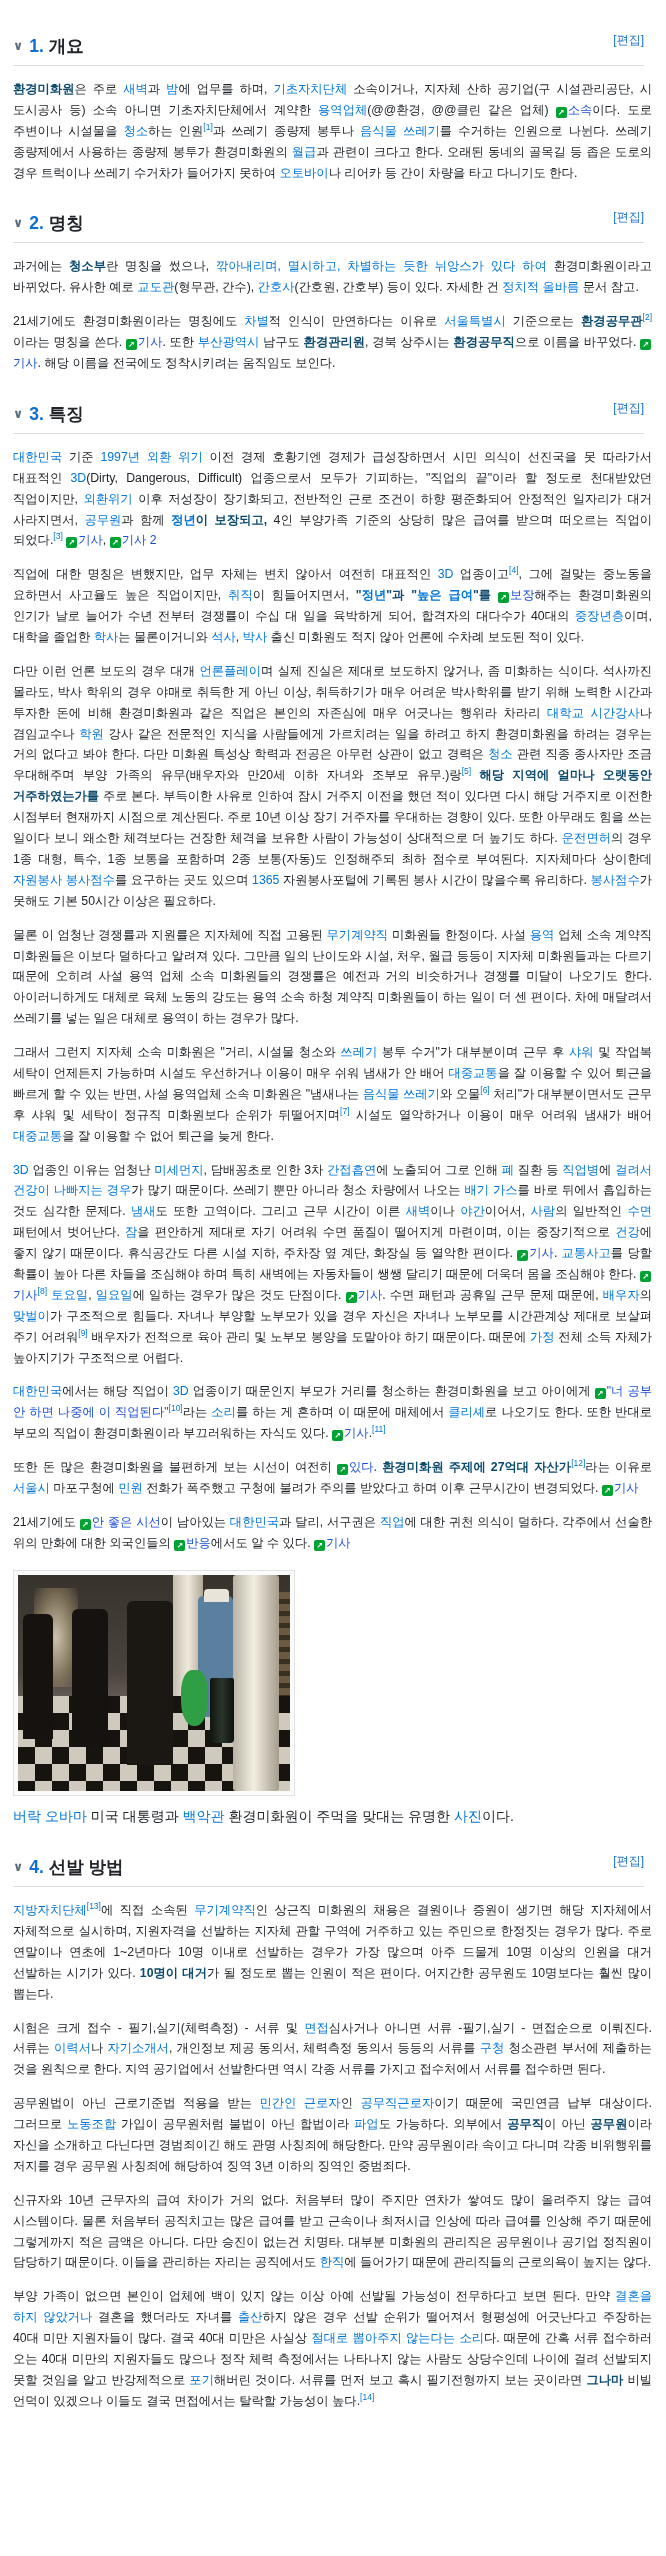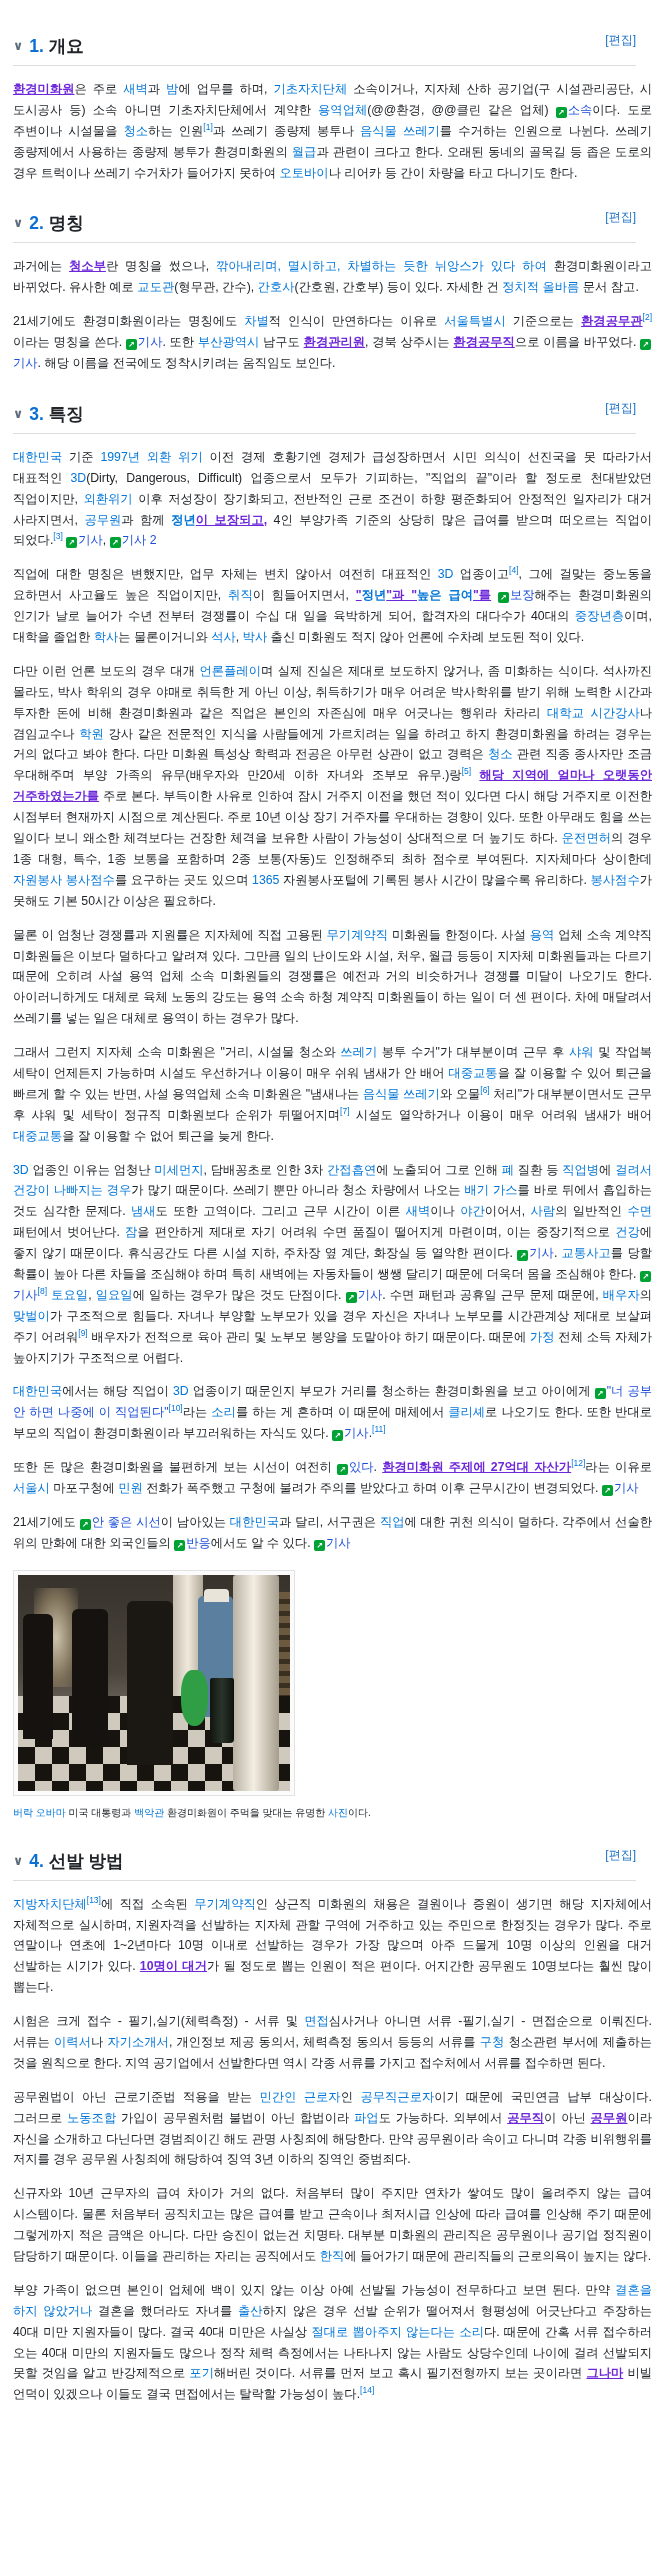--- a/index.html
+++ b/index.html
@@ -1,25 +1,25 @@
 <!DOCTYPE html>
 <html><head>
 <meta charset="utf-8">
 <style>
   html,body{margin:0;padding:0;background:#ffffff;}
   body{width:666px;font-family:"Liberation Sans","DejaVu Sans",sans-serif;color:#212529;}
   #article{padding:6px 14px 30px 13px;}
   p.para{font-size:12.3px;line-height:1.70;margin:13px 0;word-break:keep-all;text-align:justify;}
-  h2.sec-h,h3.sec-h{position:relative;border-bottom:1px solid #dddddd;margin:26px 16px 10px 0;padding:2px 0 7px 0;font-weight:bold;color:#212529;}
+  h2.sec-h,h3.sec-h{position:relative;border-bottom:1px solid #dddddd;margin:26px 8px 10px 0;padding:2px 0 7px 0;font-weight:bold;color:#212529;}
   h2.sec-h{font-size:17.5px;}
   .collapse-arrow{color:#5b6b7a;font-size:0.72em;font-weight:bold;margin-right:6px;vertical-align:2px;cursor:pointer;}
   .sec-num{color:#0c6fd6;}
   .edit-link{position:absolute;right:0;top:0;font-size:12px;font-weight:normal;color:#1a70c7;text-decoration:none;cursor:pointer;}
   .seg-t{color:#212529;}
-  .seg-b{font-weight:bold;color:#6d28d9;text-decoration:underline;}
+  .seg-b{font-weight:bold;color:#0c4a6e;}
   .seg-l{color:#0275d8;cursor:pointer;}
   .seg-bl{color:#0275d8;font-weight:bold;cursor:pointer;margin-top:28px;}
   .seg-g{color:#1d4ed8;cursor:pointer;}
   sup.fn{color:#0275d8;font-size:8.5px;line-height:0;cursor:pointer;}
   .ext-icon{display:inline-block;width:11px;height:11px;background:#00a234;color:#ffffff;border-radius:2px;font-size:8px;line-height:11px;text-align:center;vertical-align:-1px;margin-right:1px;cursor:pointer;font-weight:bold;}
   
   figure.wiki-figure{margin:16px 0 6px 0;}
   .photo-frame{width:282px;border:1px solid #e2e2e2;background:#fbfbfb;padding:4px;box-sizing:border-box;}
   .photo{position:relative;width:272px;height:216px;overflow:hidden;background:linear-gradient(180deg,#37322c 0%,#4a443c 45%,#6a625a 60%);}
   .photo .floor{position:absolute;left:0;right:0;bottom:0;height:44%;background-color:#cfc9be;background-image:linear-gradient(45deg,#17130f 25%,transparent 25%,transparent 75%,#17130f 75%),linear-gradient(45deg,#17130f 25%,transparent 25%,transparent 75%,#17130f 75%);background-size:34px 34px;background-position:0 0,17px 17px;}
@@ -28,21 +28,21 @@
   .photo .pillar-mid{position:absolute;right:32%;top:0;width:11%;height:58%;background:linear-gradient(90deg,#c4bdae,#efe9dc 50%,#b0a897);}
   .photo .stairs{position:absolute;right:0;top:8%;width:5%;height:52%;background:repeating-linear-gradient(180deg,#6b5a3f 0 7px,#3a3021 7px 12px);}
   .photo .fig{position:absolute;background:#15120f;border-radius:6px 6px 0 0;}
   .photo .fig.obama{left:40%;top:12%;width:17%;height:76%;background:#1b1713;}
   .photo .fig.agent1{left:2%;top:18%;width:11%;height:58%;}
   .photo .fig.agent2{left:20%;top:16%;width:13%;height:64%;}
   .photo .janitor{position:absolute;right:21%;top:10%;width:13%;height:56%;background:#5b7f9e;border-radius:5px 5px 0 0;}
   .photo .cap{position:absolute;right:22.5%;top:6.5%;width:9%;height:6%;background:#e8e4da;border-radius:4px 4px 0 0;}
   .photo .bag{position:absolute;left:60%;top:44%;width:10%;height:26%;background:#2f9e44;border-radius:40% 40% 45% 45%;}
   .photo .bin{position:absolute;left:70.5%;top:48%;width:9%;height:30%;background:linear-gradient(90deg,#10150f,#2a342a 50%,#0d110d);border-radius:2px 2px 4px 4px;}
-  figcaption.caption,p.caption{font-size:10px;line-height:1.6;margin:9px 0 0 0;}
+  figcaption.caption,p.caption{font-size:14px;line-height:1.6;margin:9px 0 0 0;}
 </style>
 </head>
 <body>
 
 <div id="article">
     <h2 class="sec-h lv1"><span class="collapse-arrow">∨</span><span class="sec-num">1. </span><span class="sec-title"><span class="seg-t">개요</span></span><a class="edit-link">[편집]</a></h2>
     <p class="para"><span class="seg-b">환경미화원</span><span class="seg-t">은 주로 </span><span class="seg-l">새벽</span><span class="seg-t">과 </span><span class="seg-l">밤</span><span class="seg-t">에 업무를 하며, </span><span class="seg-l">기초자치단체</span><span class="seg-t"> 소속이거나, 지자체 산하 공기업(구 시설관리공단, 시 도시공사 등) 소속 아니면 기초자치단체에서 계약한 </span><span class="seg-l">용역업체</span><span class="seg-t">(@@환경, @@클린 같은 업체) </span><span class="ext-icon">↗</span><span class="seg-g">소속</span><span class="seg-t">이다. 도로 주변이나 시설물을 </span><span class="seg-l">청소</span><span class="seg-t">하는 인원</span><sup class="fn">[1]</sup><span class="seg-t">과 쓰레기 종량제 봉투나 </span><span class="seg-l">음식물 쓰레기</span><span class="seg-t">를 수거하는 인원으로 나뉜다. 쓰레기 종량제에서 사용하는 종량제 봉투가 환경미화원의 </span><span class="seg-l">월급</span><span class="seg-t">과 관련이 크다고 한다. 오래된 동네의 골목길 등 좁은 도로의 경우 트럭이나 쓰레기 수거차가 들어가지 못하여 </span><span class="seg-l">오토바이</span><span class="seg-t">나 리어카 등 간이 차량을 타고 다니기도 한다.</span></p>
     <h2 class="sec-h lv1"><span class="collapse-arrow">∨</span><span class="sec-num">2. </span><span class="sec-title"><span class="seg-t">명칭</span></span><a class="edit-link">[편집]</a></h2>
     <p class="para"><span class="seg-t">과거에는 </span><span class="seg-b">청소부</span><span class="seg-t">란 명칭을 썼으나, </span><span class="seg-l">깎아내리며, 멸시하고, 차별하는 듯한 뉘앙스가 있다 하여</span><span class="seg-t"> 환경미화원이라고 바뀌었다. 유사한 예로 </span><span class="seg-l">교도관</span><span class="seg-t">(형무관, 간수), </span><span class="seg-l">간호사</span><span class="seg-t">(간호원, 간호부) 등이 있다. 자세한 건 </span><span class="seg-l">정치적 올바름</span><span class="seg-t"> 문서 참고.</span></p>
     <p class="para"><span class="seg-t">21세기에도 환경미화원이라는 명칭에도 </span><span class="seg-l">차별</span><span class="seg-t">적 인식이 만연하다는 이유로 </span><span class="seg-l">서울특별시</span><span class="seg-t"> 기준으로는 </span><span class="seg-b">환경공무관</span><sup class="fn">[2]</sup><span class="seg-t">이라는 명칭을 쓴다. </span><span class="ext-icon">↗</span><span class="seg-g">기사</span><span class="seg-t">. 또한 </span><span class="seg-l">부산광역시</span><span class="seg-t"> 남구도 </span><span class="seg-b">환경관리원</span><span class="seg-t">, 경북 상주시는 </span><span class="seg-b">환경공무직</span><span class="seg-t">으로 이름을 바꾸었다. </span><span class="ext-icon">↗</span><span class="seg-g">기사</span><span class="seg-t">. 해당 이름을 전국에도 정착시키려는 움직임도 보인다.</span></p>

